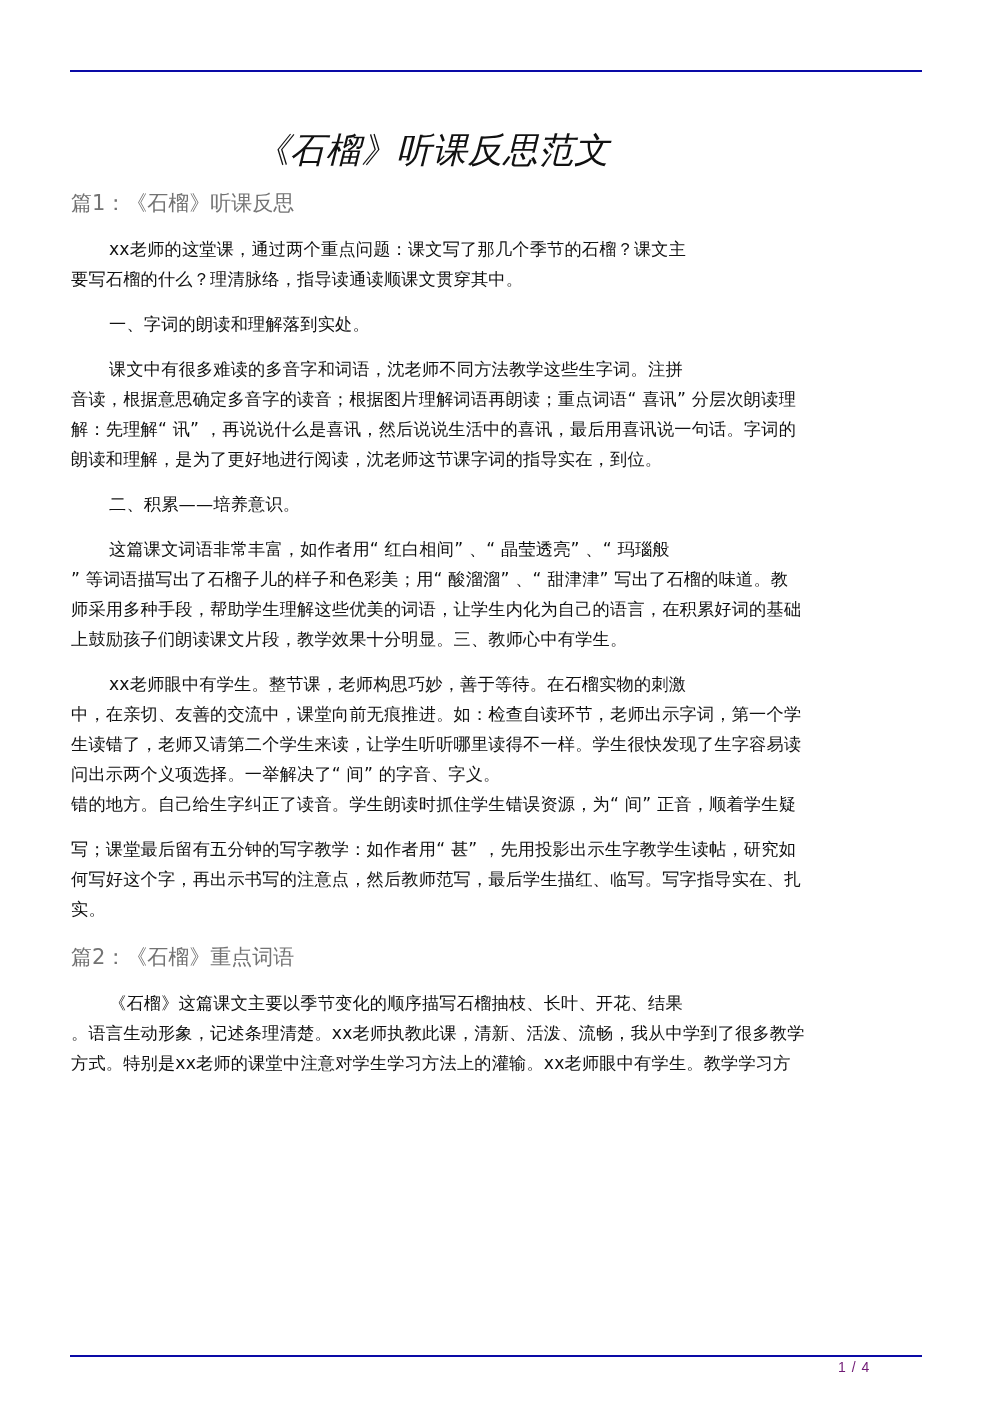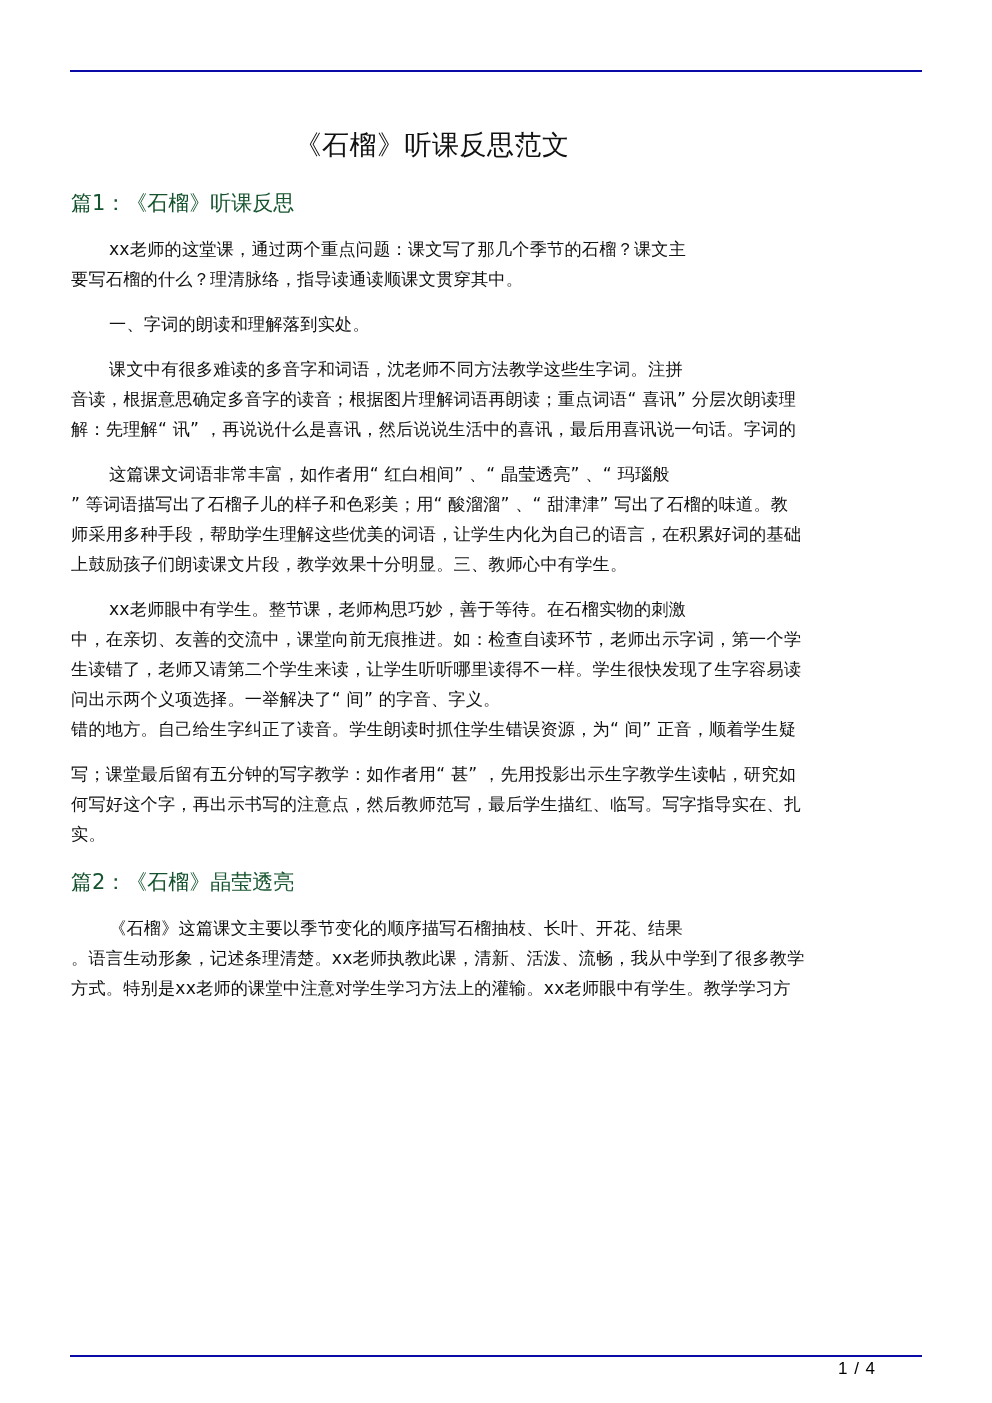--- a/index.html
+++ b/index.html
@@ -22,42 +22,43 @@
     height: 2px;
     background: #0a0aa6;
   }
   .rule.top { top: 70px; }
   .rule.bottom { top: 1355px; }
   .page-number {
     position: absolute;
     top: 1359px;
     left: 838px;
     font-family: "Liberation Sans", sans-serif;
-    font-size: 17px;
-    color: #000000;
+    font-size: 14px;
+    color: #701a75;
     letter-spacing: 1px;
   }
   .title {
     position: absolute;
     top: 127px;
     left: 0;
     width: 864px;
     text-align: center;
-    font-size: 27px;
+    font-size: 35px;
     color: #111;
     letter-spacing: 0.5px;
+    font-style: italic;
   }
   .content {
     position: absolute;
     left: 71px;
     top: 186px;
     width: 842px;
   }
   .section-heading {
-    color: #14532d;
+    color: #737373;
     font-size: 21px;
     line-height: 34px;
     margin: 0 0 14px 0;
     font-weight: normal;
   }
   .section-heading.second {
     margin-top: 16px;
   }
   .para {
     font-size: 17.2px;
@@ -92,22 +93,26 @@
   </p>
 
   <p class="para">
     <span class="line first">一、字词的朗读和理解落到实处。</span>
   </p>
 
   <p class="para">
     <span class="line first">课文中有很多难读的多音字和词语，沈老师不同方法教学这些生字词。注拼</span>
     <span class="line">音读，根据意思确定多音字的读音；根据图片理解词语再朗读；重点词语“ 喜讯” 分层次朗读理</span>
     <span class="line">解：先理解“ 讯” ，再说说什么是喜讯，然后说说生活中的喜讯，最后用喜讯说一句话。字词的</span>
+    <span class="line">朗读和理解，是为了更好地进行阅读，沈老师这节课字词的指导实在，到位。</span>
   </p>
 
+  <p class="para">
+    <span class="line first">二、积累——培养意识。</span>
+  </p>
 
   <p class="para">
     <span class="line first">这篇课文词语非常丰富，如作者用“ 红白相间” 、“ 晶莹透亮” 、“ 玛瑙般</span>
     <span class="line">” 等词语描写出了石榴子儿的样子和色彩美；用“ 酸溜溜” 、“ 甜津津” 写出了石榴的味道。教</span>
     <span class="line">师采用多种手段，帮助学生理解这些优美的词语，让学生内化为自己的语言，在积累好词的基础</span>
     <span class="line">上鼓励孩子们朗读课文片段，教学效果十分明显。三、教师心中有学生。</span>
   </p>
 
   <p class="para">
     <span class="line first">xx老师眼中有学生。整节课，老师构思巧妙，善于等待。在石榴实物的刺激</span>
@@ -117,21 +122,21 @@
     <span class="line">错的地方。自己给生字纠正了读音。学生朗读时抓住学生错误资源，为“ 间” 正音，顺着学生疑</span>
   </p>
 
 
   <p class="para">
     <span class="line">写；课堂最后留有五分钟的写字教学：如作者用“ 甚” ，先用投影出示生字教学生读帖，研究如</span>
     <span class="line">何写好这个字，再出示书写的注意点，然后教师范写，最后学生描红、临写。写字指导实在、扎</span>
     <span class="line">实。</span>
   </p>
 
-  <h2 class="section-heading second">篇2：《石榴》晶莹透亮</h2>
+  <h2 class="section-heading second">篇2：《石榴》重点词语</h2>
 
   <p class="para">
     <span class="line first">《石榴》这篇课文主要以季节变化的顺序描写石榴抽枝、长叶、开花、结果</span>
     <span class="line">。语言生动形象，记述条理清楚。xx老师执教此课，清新、活泼、流畅，我从中学到了很多教学</span>
     <span class="line">方式。特别是xx老师的课堂中注意对学生学习方法上的灌输。xx老师眼中有学生。教学学习方</span>
   </p>
 
 </div>
 
 <div class="rule bottom"></div>

